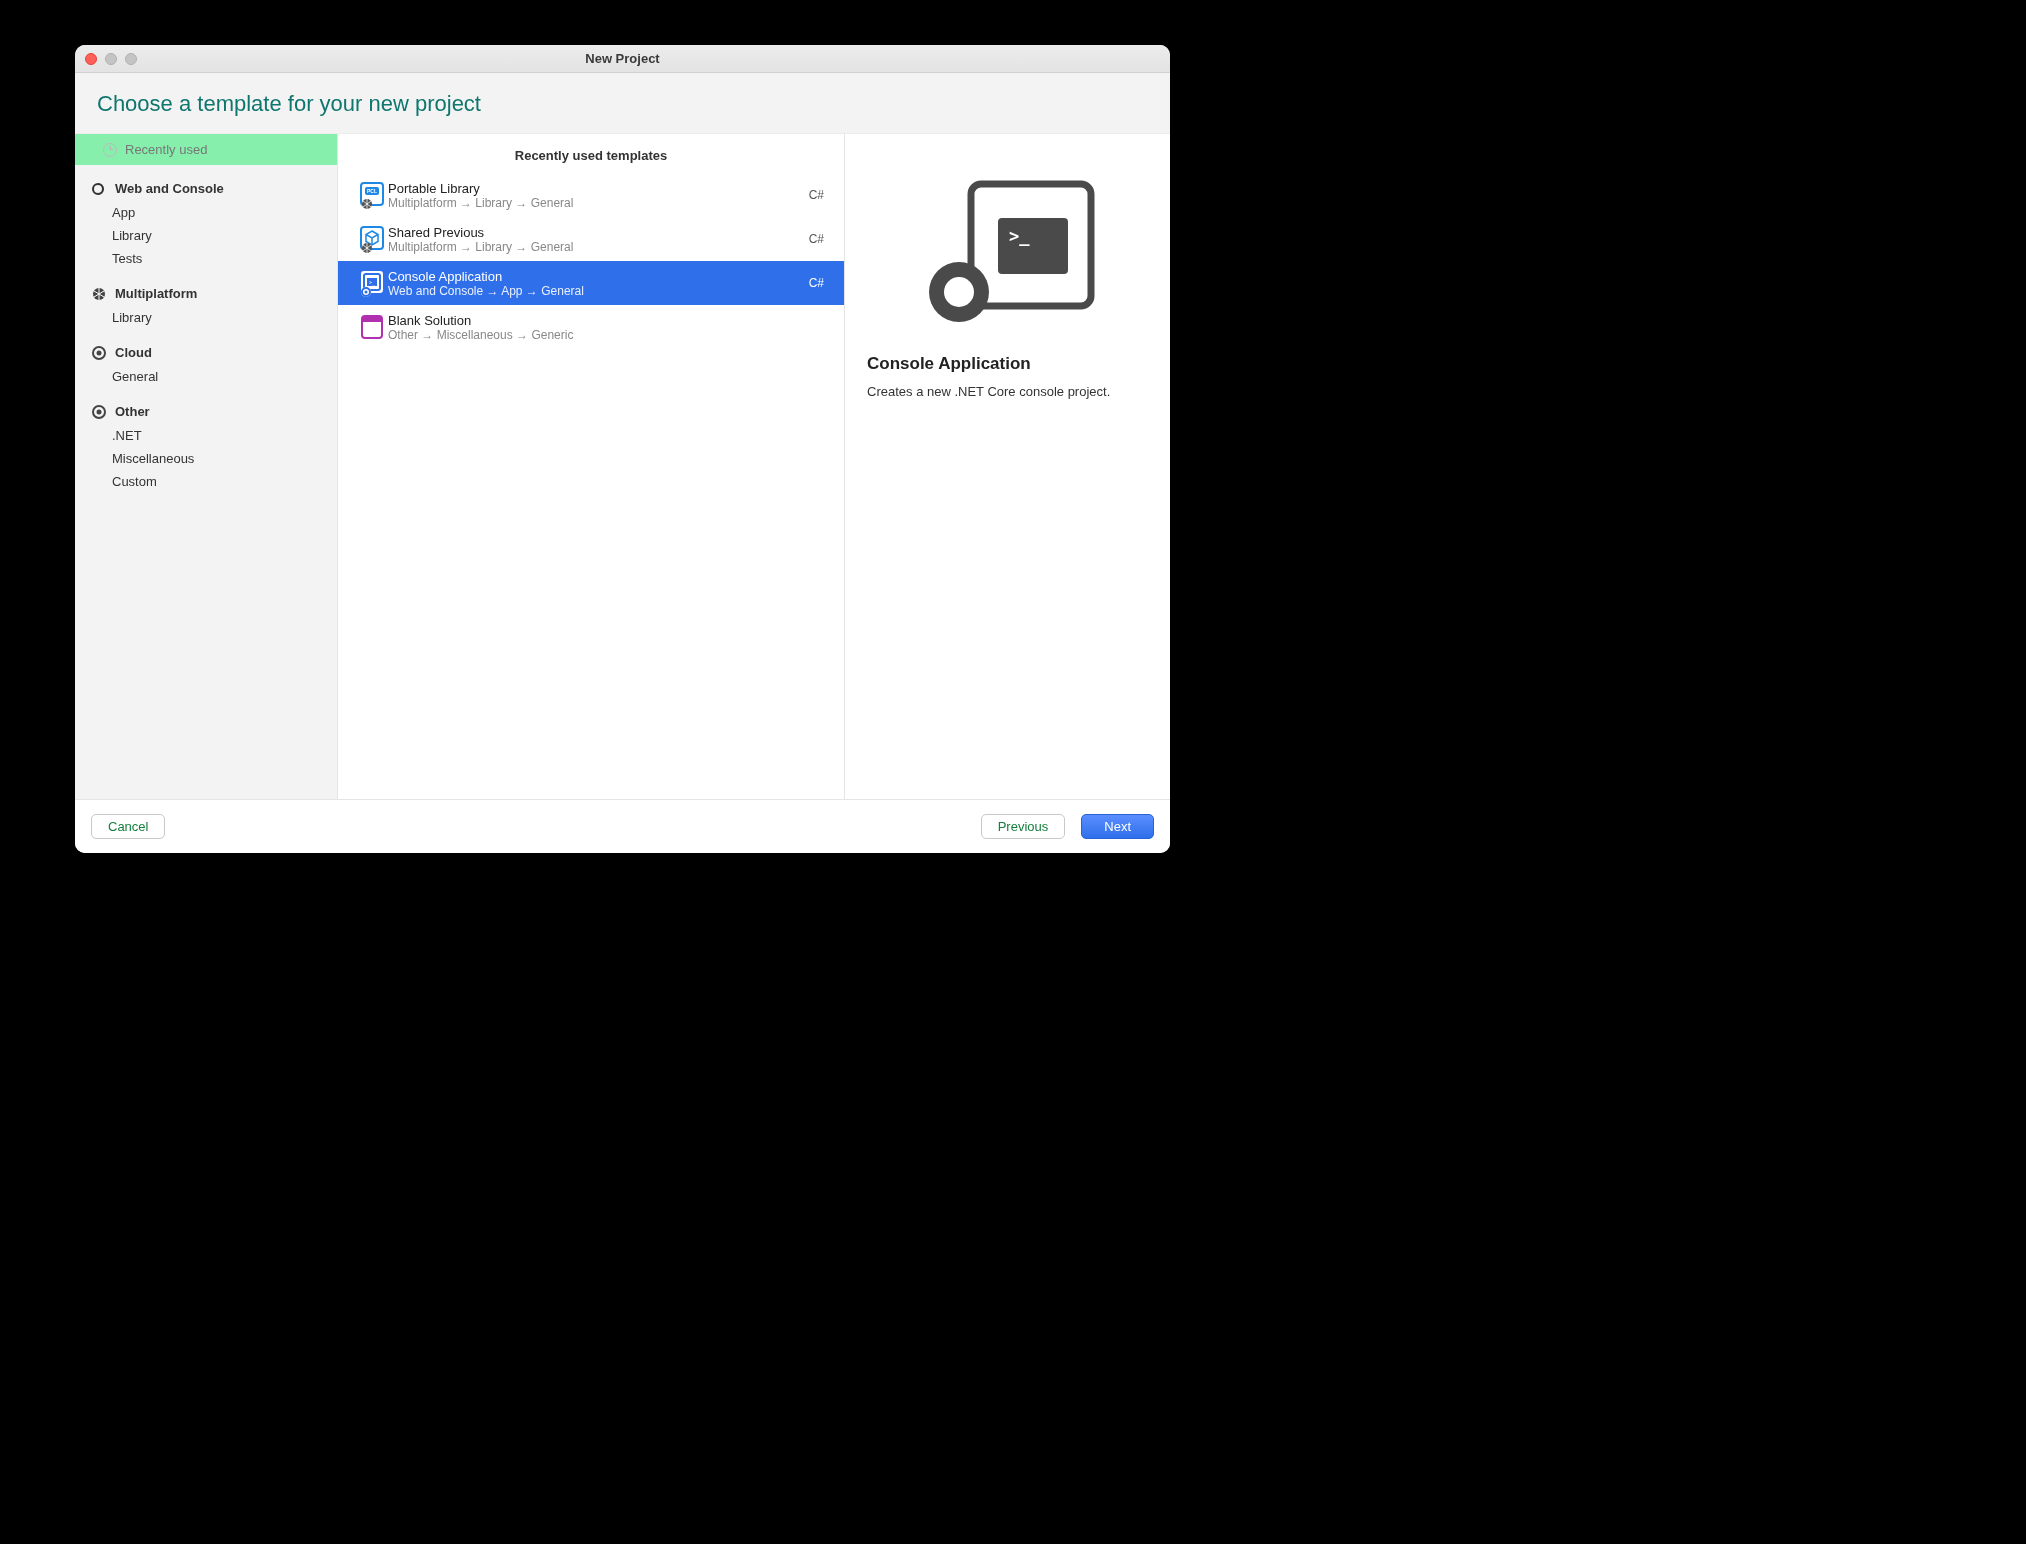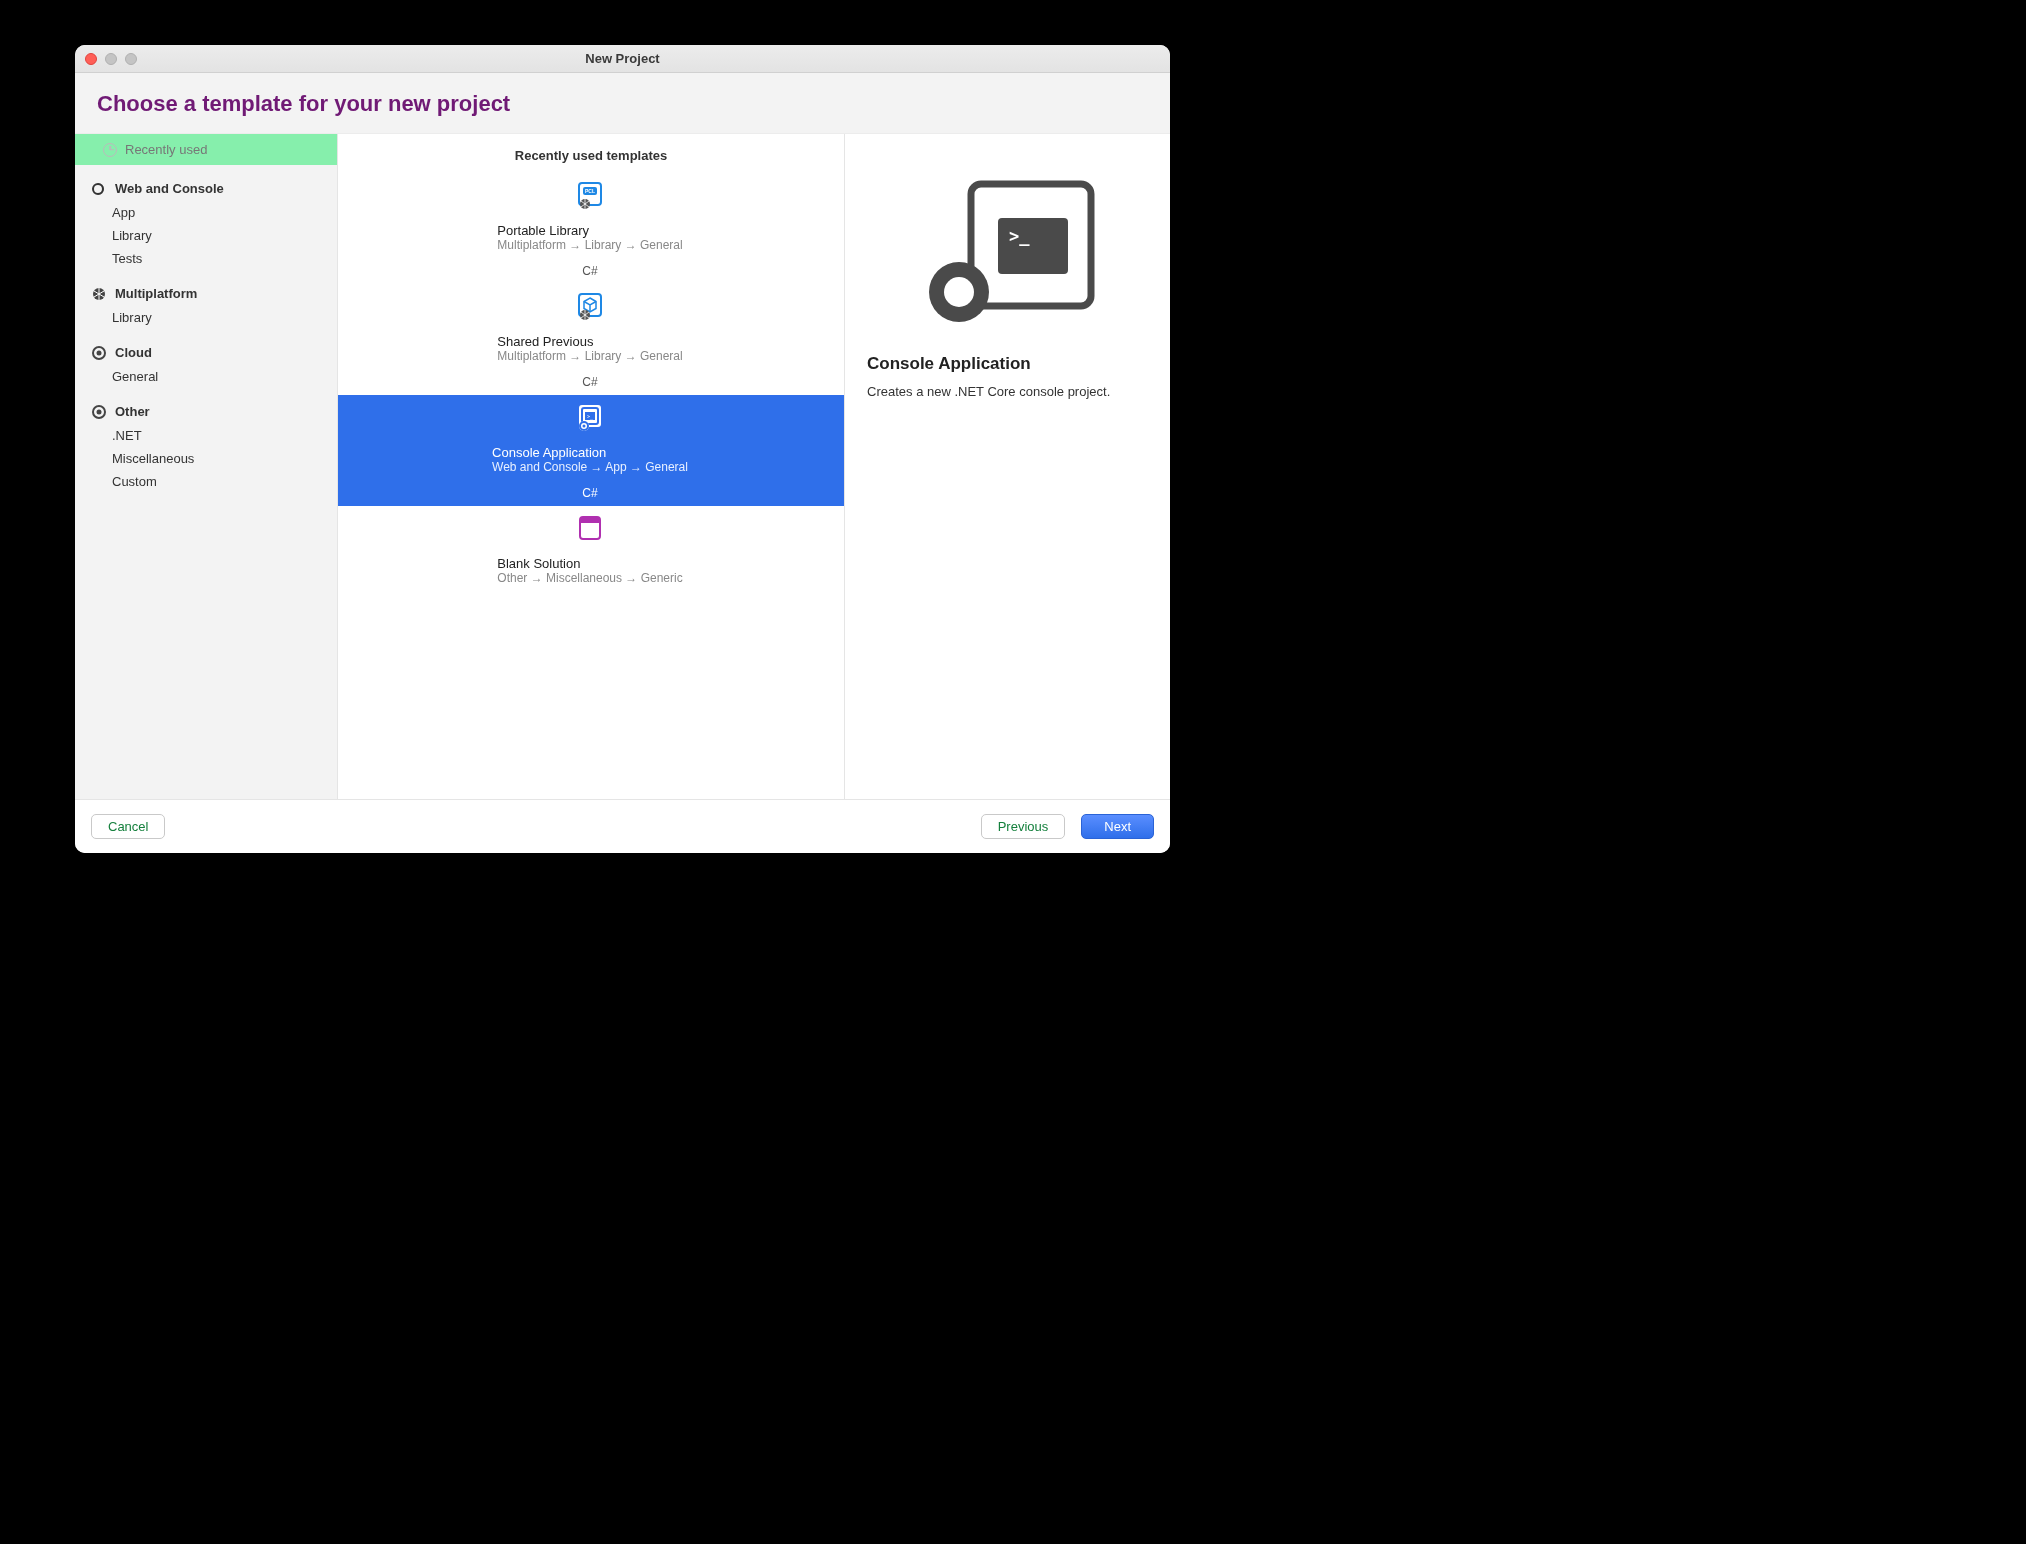--- a/index.html
+++ b/index.html
@@ -49,22 +49,22 @@
       pointer-events: none;
     }
     
     .header {
       background: #f3f3f3;
       border-bottom: 1px solid #ececec;
       padding: 18px 22px 16px 22px;
     }
     .header h1 {
       font-size: 22px;
-      font-weight: 700;
-      color: #701a75;
+      font-weight: 400;
+      color: #0f766e;
     }
     
     .body {
       flex: 1;
       display: flex;
       min-height: 0;
     }
     .sidebar {
       width: 263px;
       background: #f3f3f3;
@@ -122,23 +122,22 @@
       padding: 14px 22px 10px 22px;
       font-size: 13px;
       font-weight: 700;
       color: #333;
       text-align: center;
     }
     .tmpl-row {
       display: flex;
       align-items: center;
       padding: 6px 20px 6px 18px;
-      gap: 12px;
+      gap: 0;
       cursor: pointer;
-      flex-direction: column;
     }
     .tmpl-row.selected { background: #2f6fea; color: #fff; }
     .tmpl-icon {
       width: 32px; height: 32px;
       flex-shrink: 0;
       display: flex; align-items: center; justify-content: center;
     }
     .tmpl-text { flex: 1; min-width:0; }
     .tmpl-title { font-size: 13px; color: #222; }
     .tmpl-row.selected .tmpl-title { color: #fff; }

